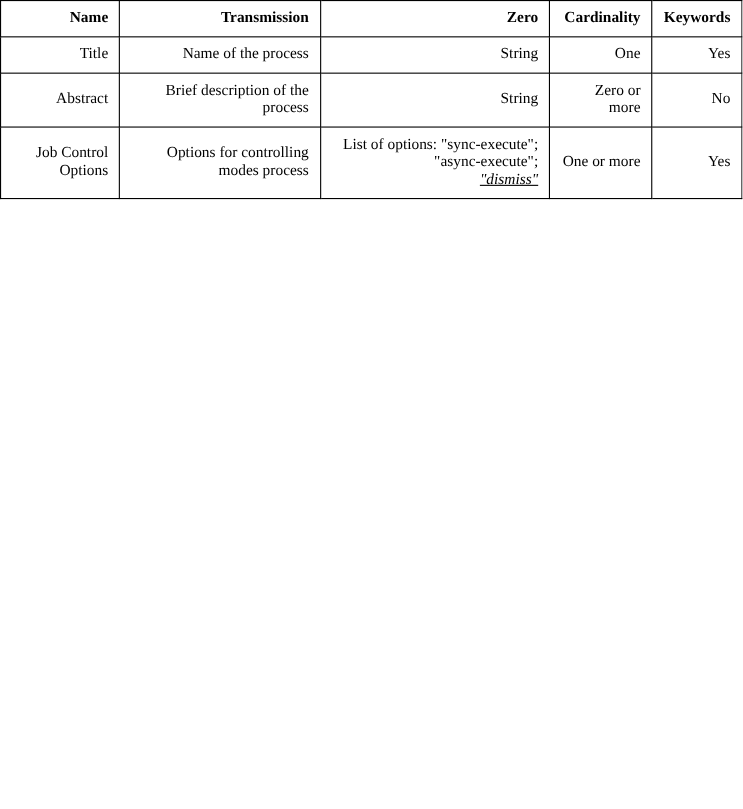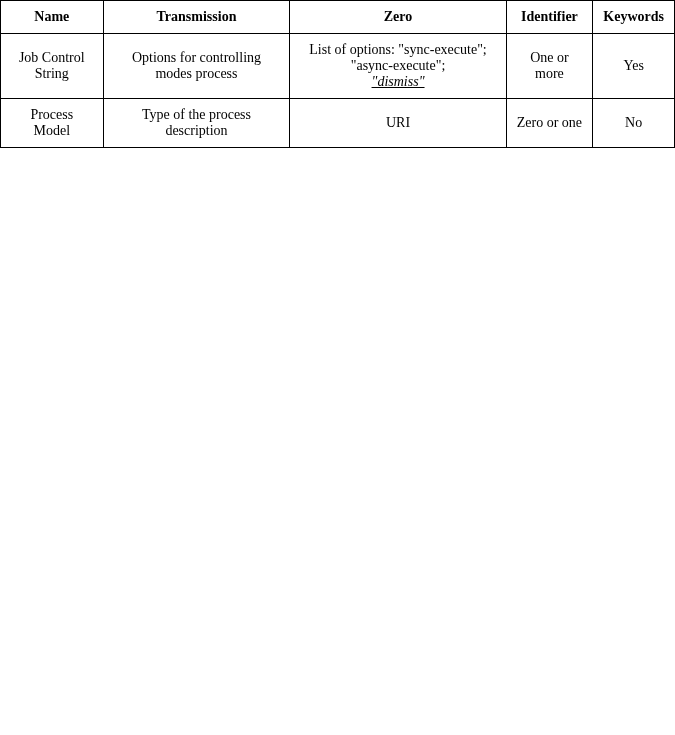--- a/index.html
+++ b/index.html
@@ -22,21 +22,21 @@
 
     table {
       width: 100%;
       border-collapse: collapse;
       border: 1px solid #000;
     }
 
     th, td {
       border: 1px solid #000;
       padding: 8px 10px;
-      text-align: center;
+      text-align: right;
       vertical-align: middle;
     }
 
     thead th {
       font-weight: bold;
       font-size: 14px;
       background: #fff;
     }
 
     tbody td {
@@ -51,44 +51,51 @@
 </head>
 <body>
 
 <div class="table-container">
   <table>
     <thead>
       <tr>
         <th>Name</th>
         <th>Transmission</th>
         <th>Zero</th>
-        <th>Identifier</th>
+        <th>Cardinality</th>
         <th>Keywords</th>
       </tr>
     </thead>
     <tbody>
 
+      <tr>
+        <td>Title</td>
+        <td>Name of the process</td>
+        <td>String</td>
+        <td>One</td>
+        <td>Yes</td>
+      </tr>
 
+      <tr>
+        <td>Abstract</td>
+        <td>Brief description of the process</td>
+        <td>String</td>
+        <td>Zero or more</td>
+        <td>No</td>
+      </tr>
 
 
 
       <tr>
-        <td>Job Control String</td>
+        <td>Job Control Options</td>
         <td>Options for controlling modes process</td>
         <td>
           <span>List of options: "sync-execute"; "async-execute";</span><br>
           <span class="italic-underline">"dismiss"</span>
         </td>
         <td>One or more</td>
         <td>Yes</td>
       </tr>
 
 
-      <tr>
-        <td>Process Model</td>
-        <td>Type of the process description</td>
-        <td>URI</td>
-        <td>Zero or one</td>
-        <td>No</td>
-      </tr>
     </tbody>
   </table>
 </div>
 
 </body></html>

